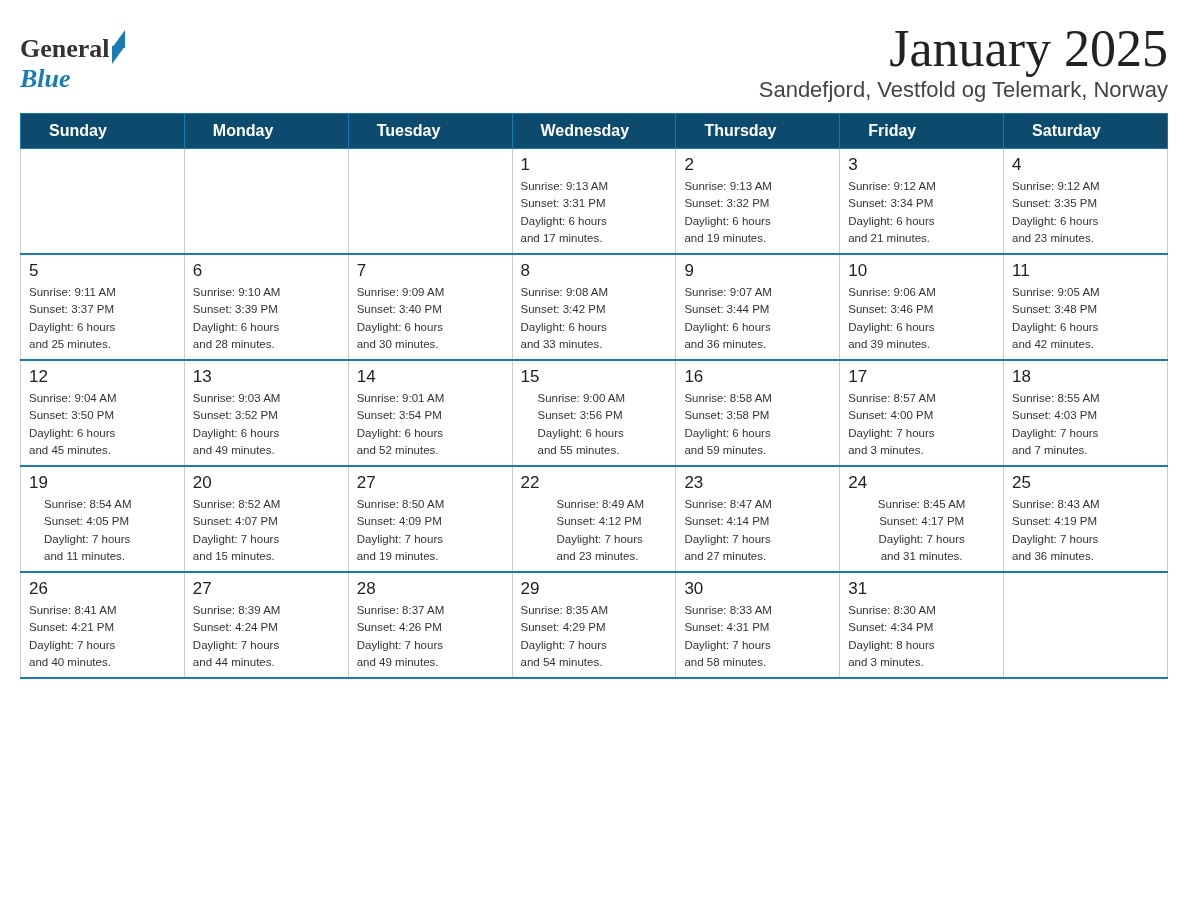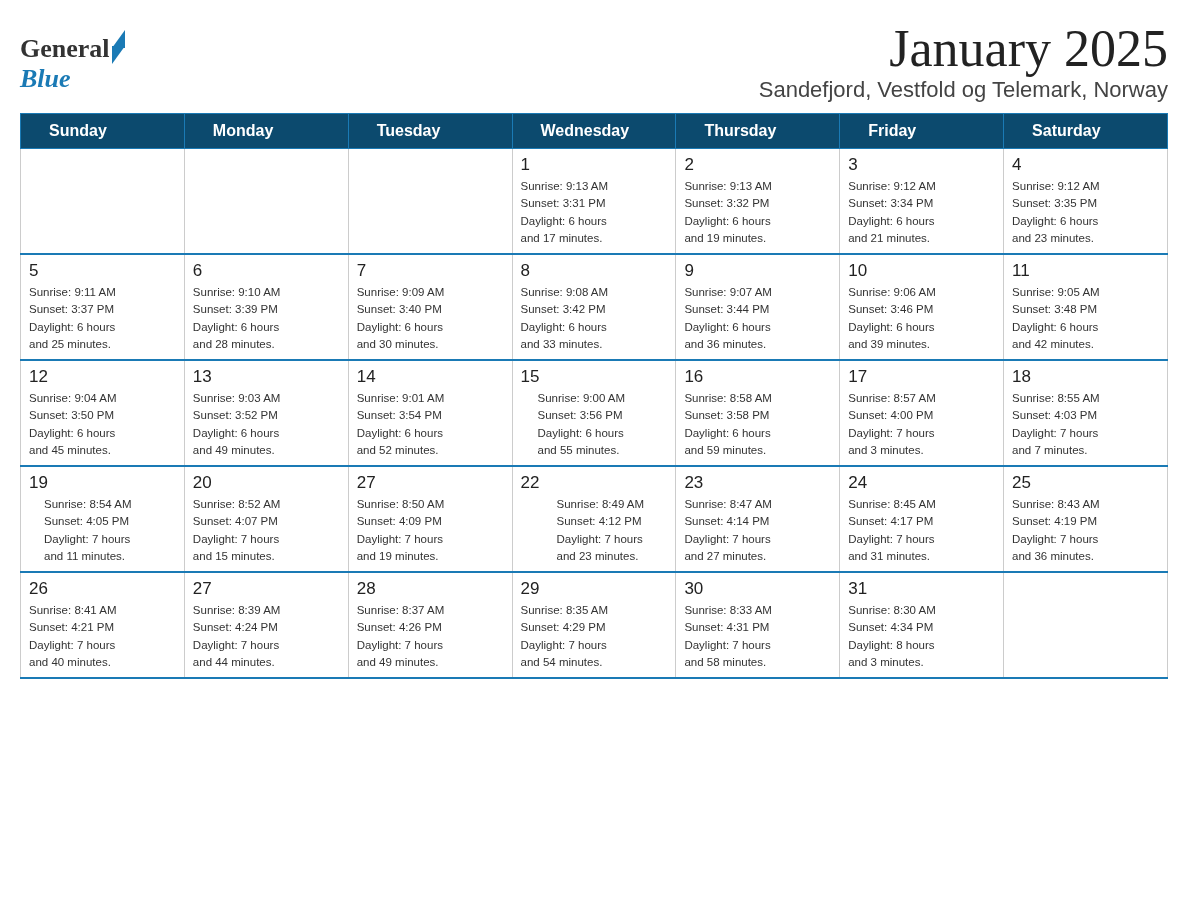--- a/index.html
+++ b/index.html
@@ -303,21 +303,21 @@
         </td>
         <td>
           <span class="day-number">23</span>
           <div class="day-info" style="white-space: pre-line;">Sunrise: 8:47 AM
 Sunset: 4:14 PM
 Daylight: 7 hours
 and 27 minutes.</div>
         </td>
         <td>
           <span class="day-number">24</span>
-          <div class="day-info" style="white-space: pre-line;">Sunrise: 8:45 AM
+          <div class="day-info" style="white-space: pre-line; text-align: center;">Sunrise: 8:45 AM
 Sunset: 4:17 PM
 Daylight: 7 hours
 and 31 minutes.</div>
         </td>
         <td>
           <span class="day-number">25</span>
           <div class="day-info" style="white-space: pre-line;">Sunrise: 8:43 AM
 Sunset: 4:19 PM
 Daylight: 7 hours
 and 36 minutes.</div>

